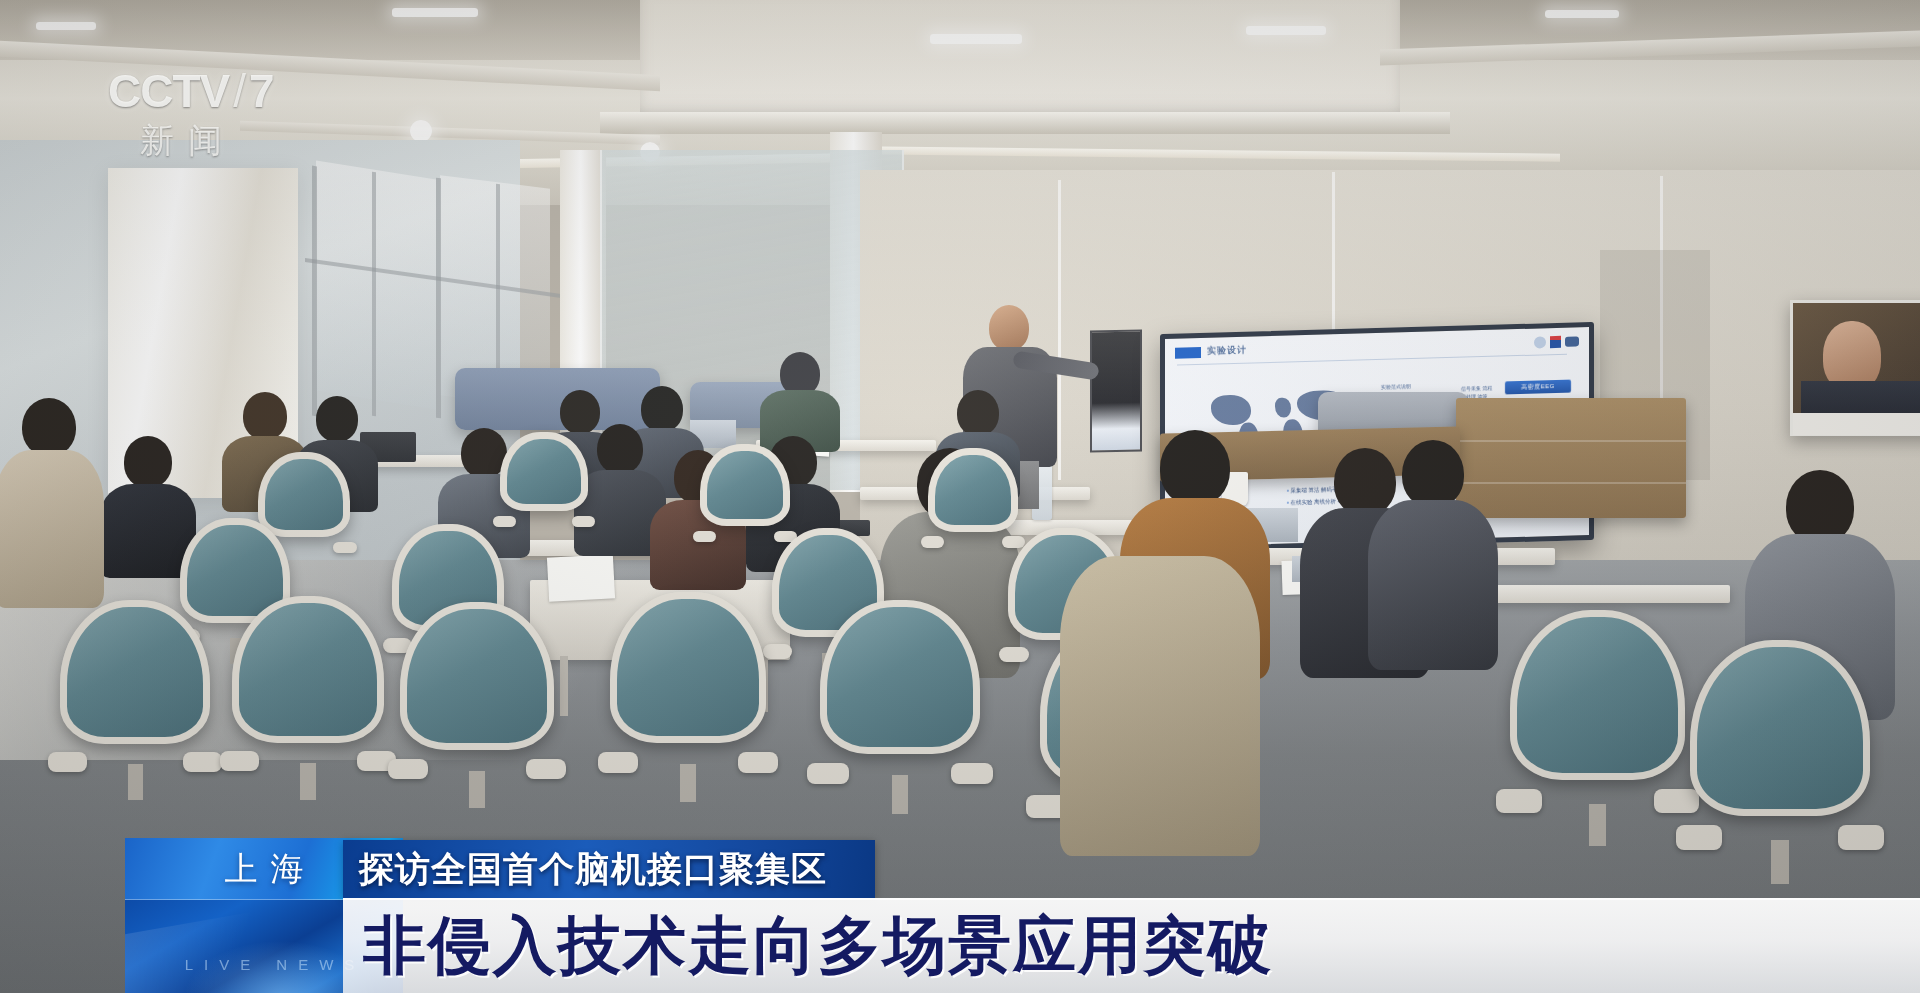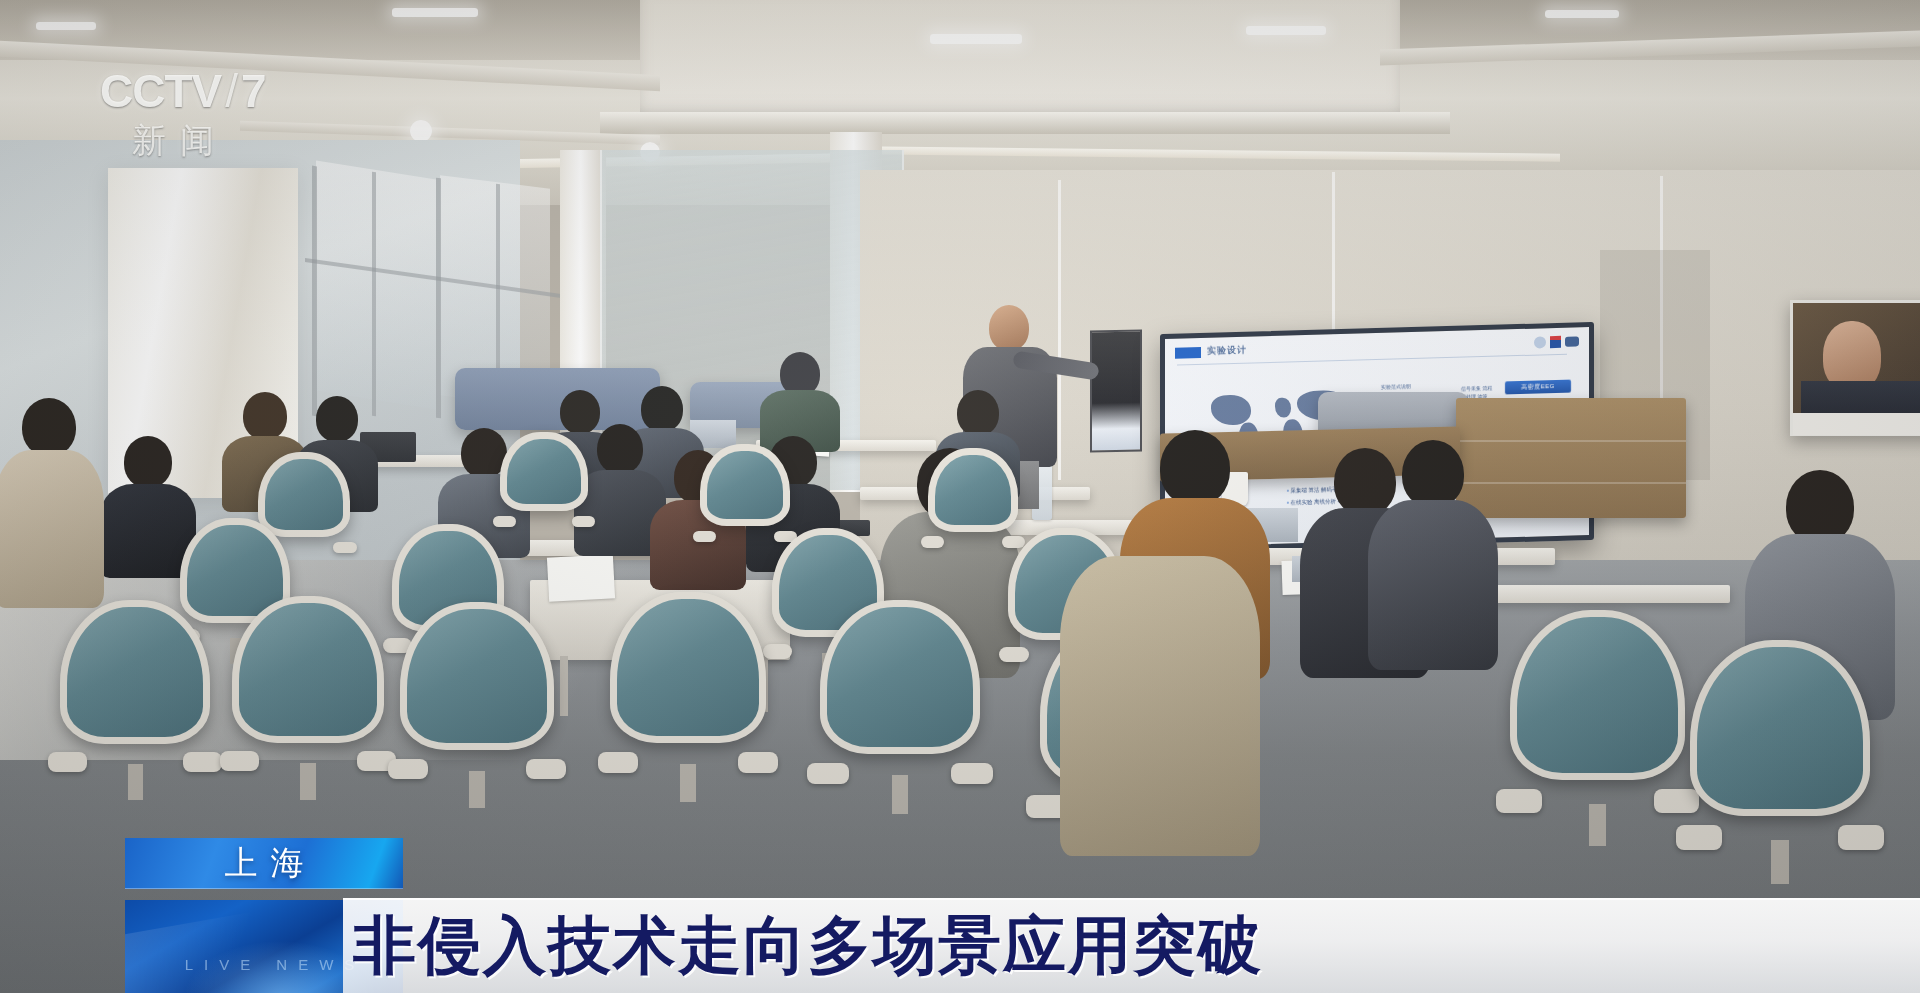--- a/index.html
+++ b/index.html
@@ -141,42 +141,42 @@
   .presenter .parm{position:absolute;left:58px;top:52px;width:86px;height:17px;
     background:linear-gradient(90deg,#55575e,#6b6d73);border-radius:10px;transform:rotate(9deg);}
   .presenter .plegs{position:absolute;left:22px;top:156px;width:62px;height:48px;
     background:linear-gradient(180deg,#8a8b8d,#6d6e70);}
 
   
   .grade{position:absolute;inset:0;pointer-events:none;
     background:radial-gradient(120% 95% at 48% 42%,rgba(255,255,255,.08),rgba(0,0,0,.22) 100%);}
 
   
-  .logo-bug{position:absolute;left:100px;top:62px;width:240px;height:104px;text-decoration:underline;}
+  .logo-bug{position:absolute;left:108px;top:62px;width:240px;height:104px;text-decoration:underline;}
   .logo-cctv{position:absolute;left:0;top:0;width:240px;height:58px;
     display:flex;align-items:center;font-size:46px;font-weight:bold;letter-spacing:-1px;
     color:rgba(247,247,245,.88);
     text-shadow:0 1px 2px rgba(60,60,60,.55),0 0 10px rgba(255,255,255,.28);}
   .logo-cctv .slash{font-weight:400;margin:0 4px;opacity:.85;}
   .logo-news{position:absolute;left:32px;top:56px;font-size:34px;letter-spacing:14px;
     color:rgba(245,245,243,.8);
     text-shadow:0 1px 2px rgba(60,60,60,.5),0 0 9px rgba(255,255,255,.25);}
 
   .live-badge{position:absolute;left:1668px;top:28px;width:140px;height:62px;
     background:linear-gradient(135deg,#1161d8 0%,#0d4fbe 38%,#2a86f0 70%,#0c46ae 100%);
     border-bottom:7px solid #b71f26;
     box-shadow:0 3px 10px rgba(0,0,0,.35);
     display:flex;align-items:center;justify-content:center;gap:10px;}
   .live-badge span{font-size:36px;font-weight:bold;color:#fff;letter-spacing:6px;
     text-shadow:0 2px 4px rgba(0,0,0,.45);}
 
   
   .lower3{position:absolute;left:0;top:838px;width:1920px;height:155px;}
 
-  .l3-city{position:absolute;left:125px;top:0;width:278px;height:51px;
+  .l3-city{position:absolute;left:125px;top:0;width:278px;height:62px;
     background:linear-gradient(110deg,#1a64c8 0%,#2f8ae6 32%,#1d6fd4 62%,#17a7f0 88%,#1257b5 100%);
     display:flex;align-items:center;justify-content:center;
     box-shadow:inset 0 -1px 0 rgba(255,255,255,.35);}
   .l3-city span{font-size:33px;color:#fff;letter-spacing:13px;padding-left:13px;font-weight:500;
     text-shadow:0 2px 5px rgba(0,20,60,.5);}
 
   .l3-show{position:absolute;left:125px;top:62px;width:278px;height:93px;
     background:linear-gradient(150deg,#0d4ba8 0%,#1462c6 28%,#0b3f93 55%,#1a6cc9 78%,#0a3985 100%);
     overflow:hidden;}
   .l3-show:before{content:"";position:absolute;left:-40px;top:22px;width:230px;height:120px;
@@ -193,21 +193,21 @@
   .l3-kicker{position:absolute;left:343px;top:2px;width:532px;height:58px;
     background:linear-gradient(100deg,#0a3c8f 0%,#1b5cba 45%,#14499f 75%,#0a3884 100%);
     display:flex;align-items:center;
     box-shadow:0 2px 8px rgba(0,0,0,.3);}
   .l3-kicker span{font-size:35px;font-weight:bold;color:#fff;letter-spacing:1px;padding-left:16px;
     text-shadow:0 2px 5px rgba(0,14,44,.75);}
 
   .l3-headline{position:absolute;left:343px;top:60px;width:1577px;height:95px;
     background:linear-gradient(180deg,rgba(255,255,255,.93) 0%,rgba(252,252,253,.9) 45%,rgba(236,238,241,.86) 100%);
     display:flex;align-items:center;}
-  .l3-headline span{font-size:63px;font-weight:bold;color:#141a62;letter-spacing:2px;padding-left:10px;
+  .l3-headline span{font-size:63px;font-weight:bold;color:#141a62;letter-spacing:2px;padding-left:20px;
     text-shadow:2px 2px 0 rgba(255,255,255,.85);}
   .l3-hairline{position:absolute;left:343px;top:60px;width:1577px;height:2px;background:rgba(255,255,255,.85);}
 </style>
 </head>
 <body>
 
 <div id="stage">
 
   <div class="photo">
 
@@ -528,20 +528,23 @@
   <div class="lower3">
 
     <div class="l3-city">
       <span>上海</span>
     </div>
 
     <div class="l3-show">
       <div class="l3-show-en">LIVE NEWS</div>
     </div>
 
+    <div class="l3-kicker">
+      <span>探访全国首个脑机接口聚集区</span>
+    </div>
 
     <div class="l3-headline">
       <span>非侵入技术走向多场景应用突破</span>
     </div>
     <div class="l3-hairline"></div>
   </div>
 
 </div>
 
 </body></html>

